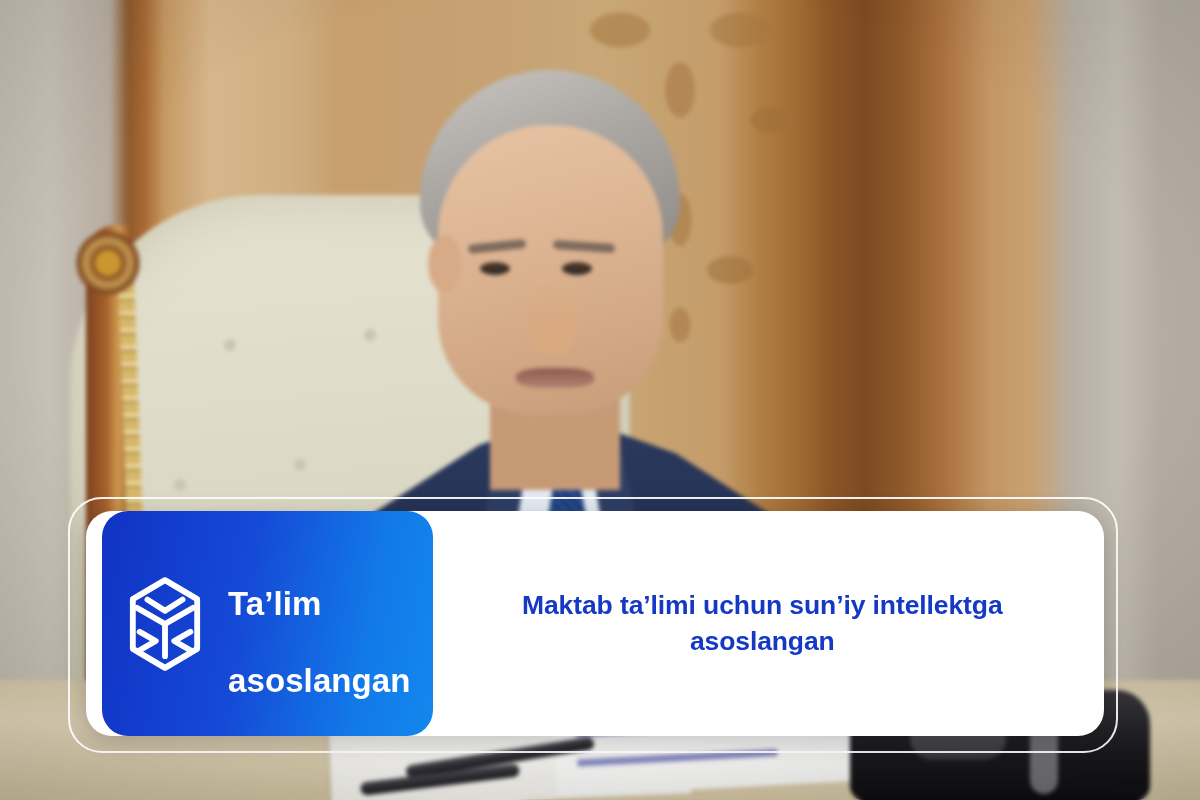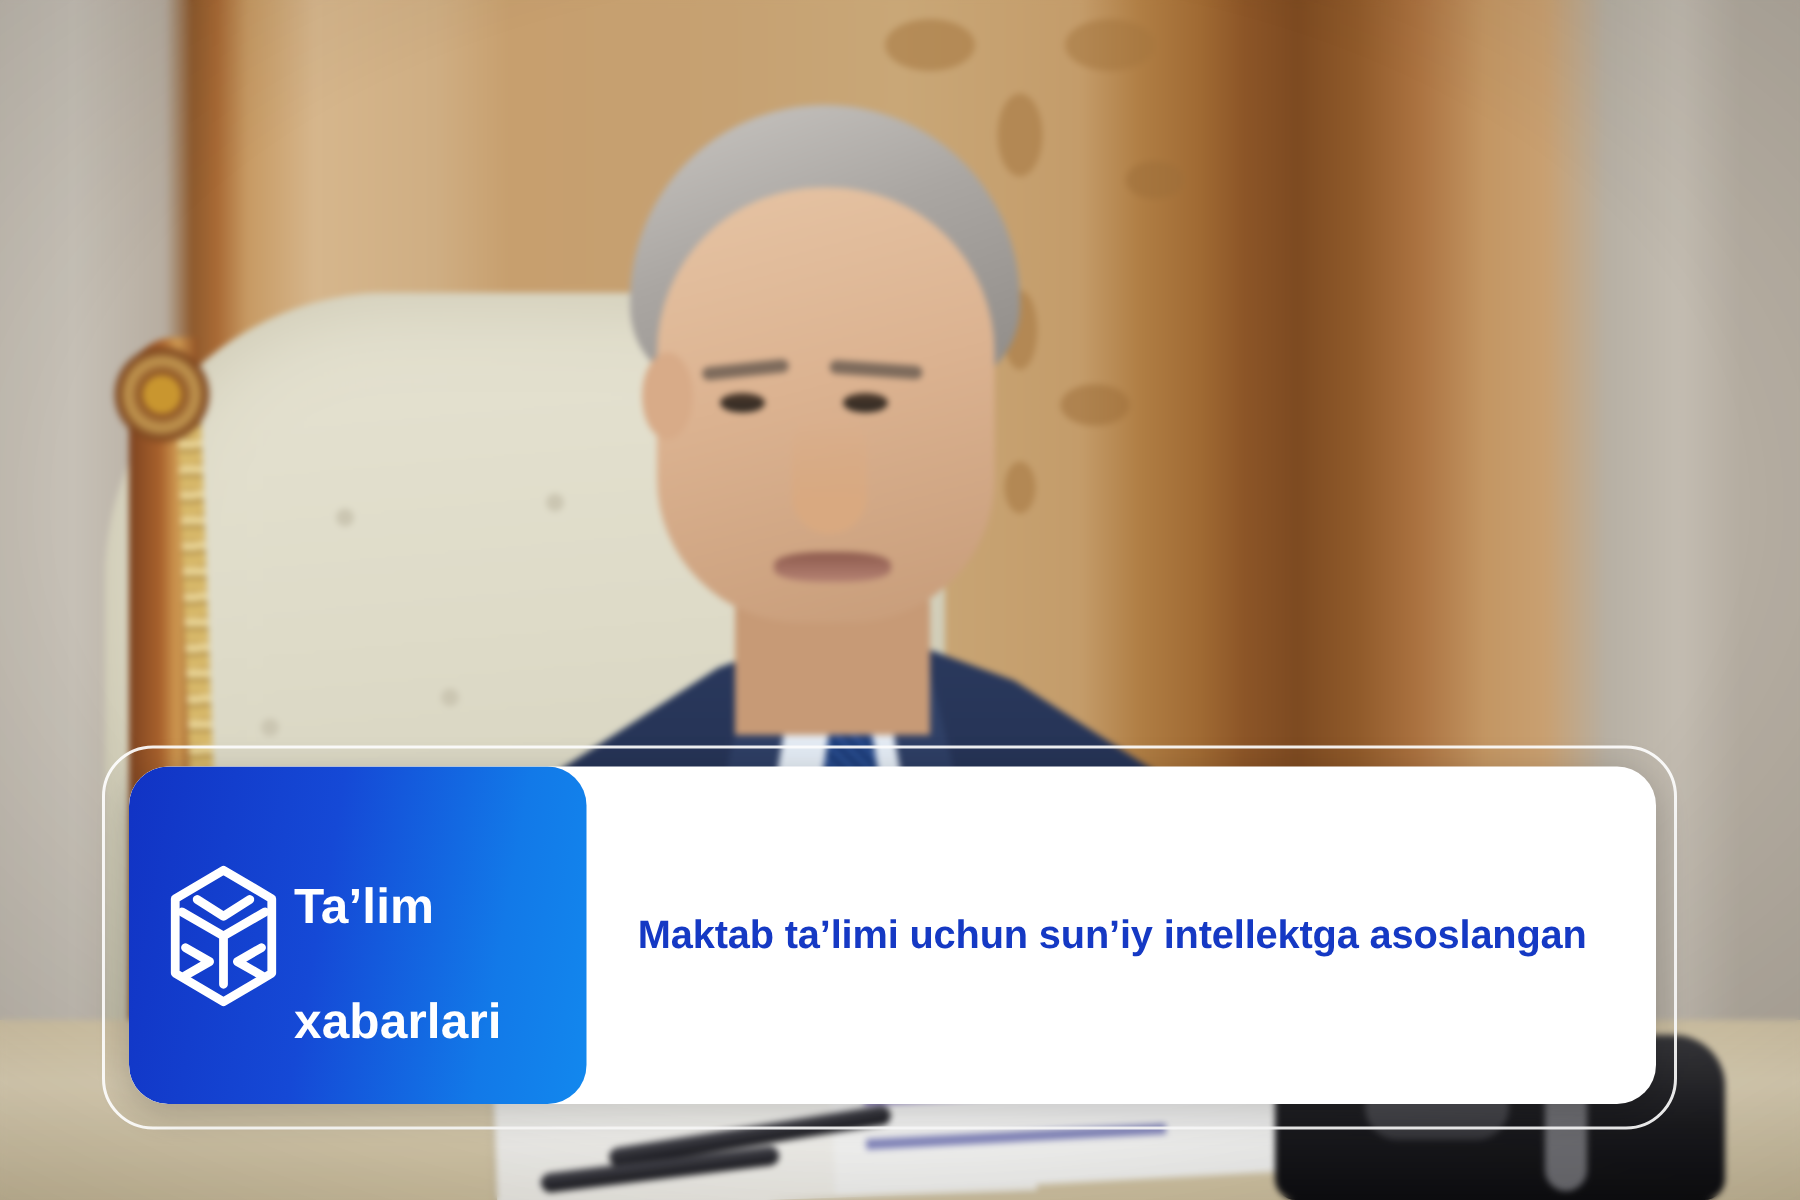--- a/index.html
+++ b/index.html
@@ -261,22 +261,23 @@
     overflow: hidden;
     box-shadow: 0 6px 26px rgba(0,0,0,.20);
   }
 
   .brand-tile {
     flex: 0 0 305px;
     background: linear-gradient(100deg, #1133C4 0%, #1549D6 42%, #1279E8 78%, #1288EE 100%);
     border-radius: 26px;
     display: flex;
     align-items: center;
-    gap: 8px;
+    gap: 24px;
     padding: 0 22px 0 24px;
+    margin-left: 16px;
   }
 
   .brand-logo { flex: 0 0 78px; height: 96px; display: block; }
 
   .brand-name {
     color: #ffffff;
     font-size: 33px;
     font-weight: 700;
     line-height: 1.16;
     letter-spacing: .1px;
@@ -356,21 +357,21 @@
         <path d="M40 49 L40 82 M40 49 L11.5 32.5 M40 49 L68.5 32.5" stroke="#ffffff" stroke-width="6" fill="none" stroke-linecap="round" stroke-linejoin="round"></path>
 
         <path d="M22 24 L40 35.5 L58 24" stroke="#ffffff" stroke-width="6" fill="none" stroke-linecap="round" stroke-linejoin="round"></path>
 
         <path d="M14 57 L30.5 66.5 L14 76" stroke="#ffffff" stroke-width="6" fill="none" stroke-linecap="round" stroke-linejoin="round"></path>
 
         <path d="M66 57 L49.5 66.5 L66 76" stroke="#ffffff" stroke-width="6" fill="none" stroke-linecap="round" stroke-linejoin="round"></path>
       </svg>
       <div class="brand-name">
         <span>Ta’lim</span><br>
-        <span>xabarlari</span>
+        <span>asoslangan</span>
       </div>
     </div>
 
     <div class="headline-wrap">
       <h1 class="headline">
         <span class="ln">Maktab ta’limi uchun sun’iy intellektga asoslangan</span>
       </h1>
     </div>
 
   </div>

